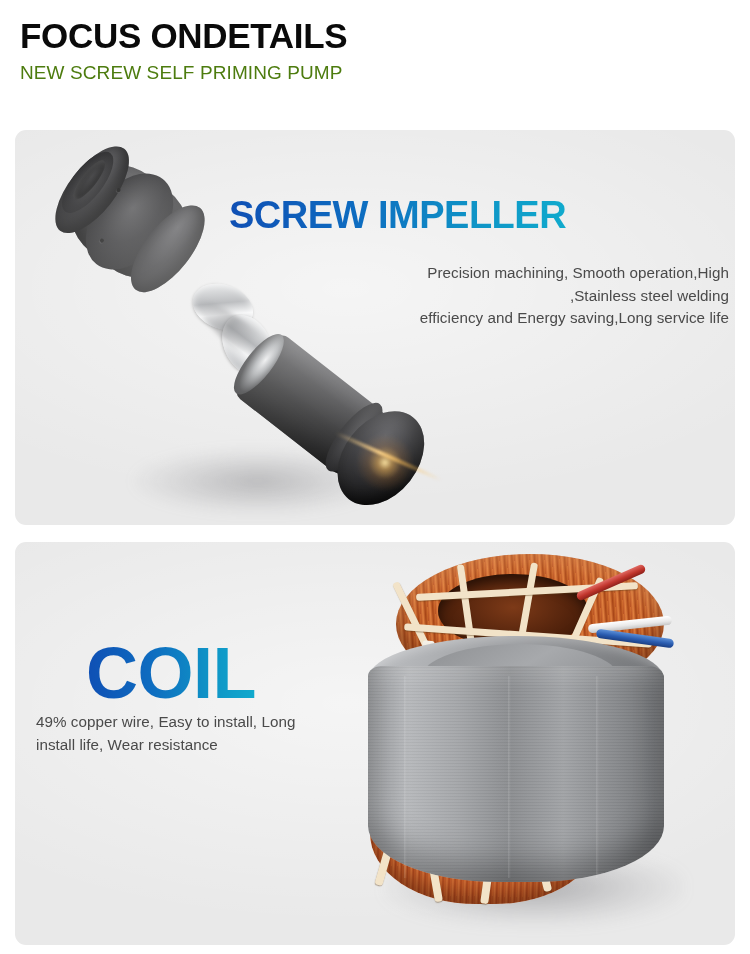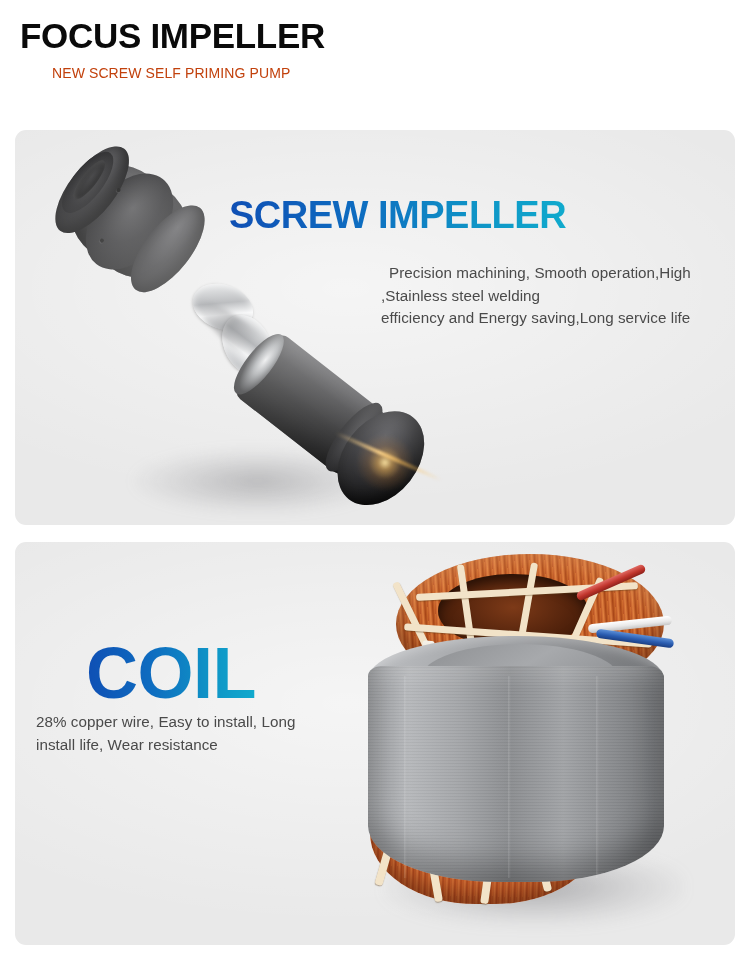--- a/index.html
+++ b/index.html
@@ -20,28 +20,27 @@
   .header { position: absolute; left: 20px; top: 16px; width: 710px; }
   .header-title {
     font-size: 35px;
     font-weight: bold;
     color: #0a0a0a;
     letter-spacing: -0.3px;
     line-height: 40px;
     white-space: nowrap;
   }
   .header-subtitle {
-    font-size: 14px;
+    font-size: 19px;
     font-weight: 400;
-    color: #c2410c;
+    color: #4d7c0f;
     line-height: 22px;
     margin-top: 6px;
     letter-spacing: 0.1px;
     white-space: nowrap;
-    margin-left: 32px;
   }
 
   
   .card {
     position: absolute;
     left: 15px;
     width: 720px;
     background: #e9e9e9;
     border-radius: 11px;
     overflow: hidden;
@@ -83,20 +82,21 @@
     left: 229px;
     top: 196px;
     font-size: 38px;
     letter-spacing: -0.5px;
   }
   #impeller-desc {
     position: absolute;
     left: 381px;
     top: 262px;
     width: 348px;
+    text-align: right;
   }
   #impeller-desc .l1 { text-indent: 8px; }
 
   
   #impeller-art {
     position: absolute;
     left: 0px; top: 0px;
     width: 430px; height: 395px;
   }
   .imp-shadow {
@@ -361,21 +361,21 @@
     border-radius: 6px;
   }
   .lead.red   { left: 214px; top: 30px;  width: 74px; background: linear-gradient(180deg,#e06a63 0%, #c0352c 55%, #8e211a 100%); transform: rotate(-24deg); }
   .lead.white { left: 228px; top: 72px;  width: 84px; background: linear-gradient(180deg,#ffffff 0%, #e9e9e9 55%, #c6c6c6 100%); transform: rotate(-6deg); }
   .lead.blue  { left: 236px; top: 86px;  width: 78px; background: linear-gradient(180deg,#5b8fd8 0%, #2a5cb0 55%, #1b3f84 100%); transform: rotate(8deg); }
 </style>
 </head>
 <body>
 
 <div class="header">
-  <div class="header-title">FOCUS IMPELLER</div>
+  <div class="header-title">FOCUS ONDETAILS</div>
   <div class="header-subtitle">NEW SCREW SELF PRIMING PUMP</div>
 </div>
 
 <div class="card" id="card-impeller">
 
   <div id="impeller-art">
     <div class="imp-shadow"></div>
 
     <div class="imp-spool">
       <div class="spool-body"></div>
@@ -463,15 +463,15 @@
   <div class="core-top-cut"></div>
   <div class="core"></div>
   <div class="core-facet f1"></div>
   <div class="core-facet f2"></div>
   <div class="core-facet f3"></div>
 </div>
 
 <div class="grad-heading" id="coil-title">COIL</div>
 
 <div class="body-copy" id="coil-desc">
-  <div>28% copper wire, Easy to install, Long</div>
+  <div>49% copper wire, Easy to install, Long</div>
   <div>install life, Wear resistance</div>
 </div>
 
 </body></html>

